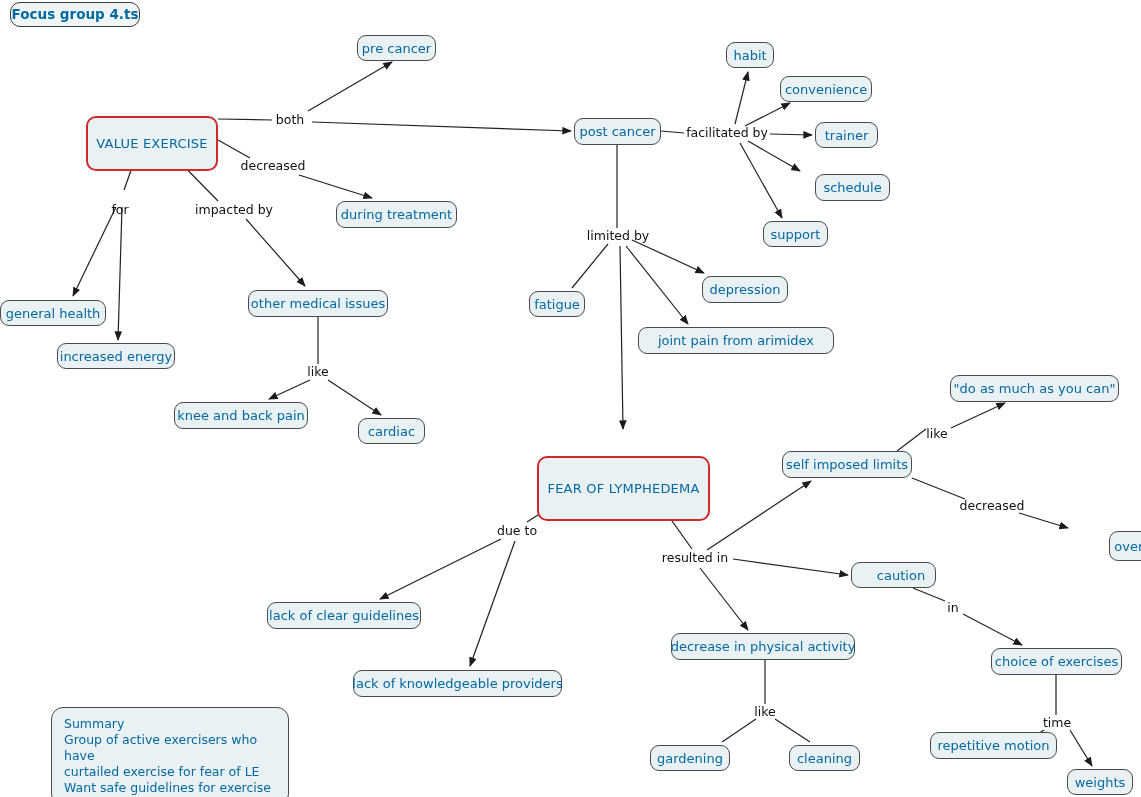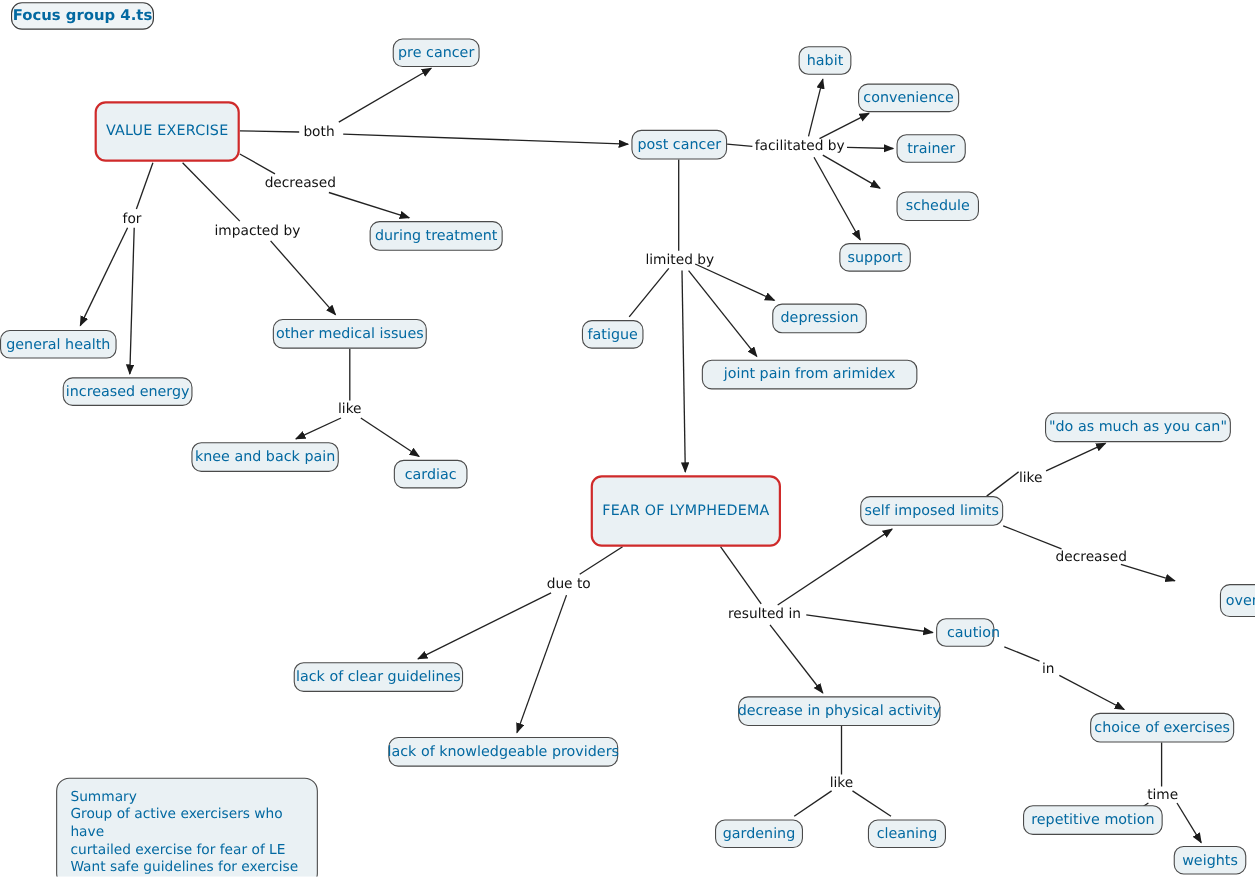--- a/index.html
+++ b/index.html
@@ -39,20 +39,21 @@
     padding: 0 9px;
     height: 28px;
     z-index: 3;
   }
   .node.concept {
     border: 2px solid #cf2a2a;
     border-radius: 10px;
     background: #eaf1f4;
     font-size: 13px;
     letter-spacing: 0.2px;
+    margin-top: 24px;
   }
   .node.title {
     font-weight: bold;
     font-size: 13.5px;
     border: 1.5px solid #3a3a3a;
     border-radius: 10px;
     background: #eff4f6;
   }
   .node.summary {
     display: block;
@@ -150,32 +151,32 @@
       <div class="node" style="left: 763px; top: 221px; width: 65px; height: 26px;">support</div>
       <div class="node" style="left: 529px; top: 291px; width: 56px; height: 26px;">fatigue</div>
       <div class="node" style="left: 702px; top: 276px; width: 86px; height: 27px;">depression</div>
       <div class="node" style="left: 638px; top: 327px; width: 196px; height: 27px;">joint pain from arimidex</div>
       <div class="node concept" style="left: 537px; top: 432px; width: 173px; height: 65px;">FEAR OF LYMPHEDEMA</div>
       <div class="node" style="left: 267px; top: 602px; width: 154px; height: 27px;">lack of clear guidelines</div>
       <div class="node" style="left: 353px; top: 670px; width: 209px; height: 27px;">lack of knowledgeable providers</div>
       <div class="node" style="left: 782px; top: 451px; width: 130px; height: 27px;">self imposed limits</div>
       <div class="node" style="left: 950px; top: 375px; width: 169px; height: 27px;">"do as much as you can"</div>
       <div class="node" style="left: 1109px; top: 531px; width: 73px; height: 30px;">over time</div>
-      <div class="node" style="left: 851px; top: 562px; width: 53px; height: 26px; padding-left: 24px;">caution</div>
+      <div class="node" style="left: 851px; top: 562px; width: 85px; height: 26px; padding-left: 24px;">caution</div>
       <div class="node" style="left: 671px; top: 633px; width: 184px; height: 27px;">decrease in physical activity</div>
       <div class="node" style="left: 991px; top: 648px; width: 131px; height: 27px;">choice of exercises</div>
       <div class="node" style="left: 650px; top: 745px; width: 80px; height: 26px;">gardening</div>
       <div class="node" style="left: 789px; top: 745px; width: 71px; height: 26px; border-radius: 9px;">cleaning</div>
       <div class="node" style="left: 930px; top: 732px; width: 127px; height: 27px;">repetitive motion</div>
       <div class="node" style="left: 1067px; top: 769px; width: 66px; height: 26px;">weights</div>
     </div>
   <div id="labels-group">
       <div class="edge-label" style="left: 290px; top: 120px;">both</div>
       <div class="edge-label" style="left: 273px; top: 166px;">decreased</div>
-      <div class="edge-label" style="left: 120px; top: 199px;">for</div>
+      <div class="edge-label" style="left: 120px; top: 210px;">for</div>
       <div class="edge-label" style="left: 234px; top: 210px;">impacted by</div>
       <div class="edge-label" style="left: 318px; top: 372px;">like</div>
       <div class="edge-label" style="left: 727px; top: 133px;">facilitated by</div>
       <div class="edge-label" style="left: 618px; top: 236px;">limited by</div>
       <div class="edge-label" style="left: 517px; top: 531px;">due to</div>
       <div class="edge-label" style="left: 695px; top: 558px;">resulted in</div>
       <div class="edge-label" style="left: 937px; top: 434px;">like</div>
       <div class="edge-label" style="left: 992px; top: 506px;">decreased</div>
       <div class="edge-label" style="left: 953px; top: 608px;">in</div>
       <div class="edge-label" style="left: 765px; top: 712px;">like</div>

